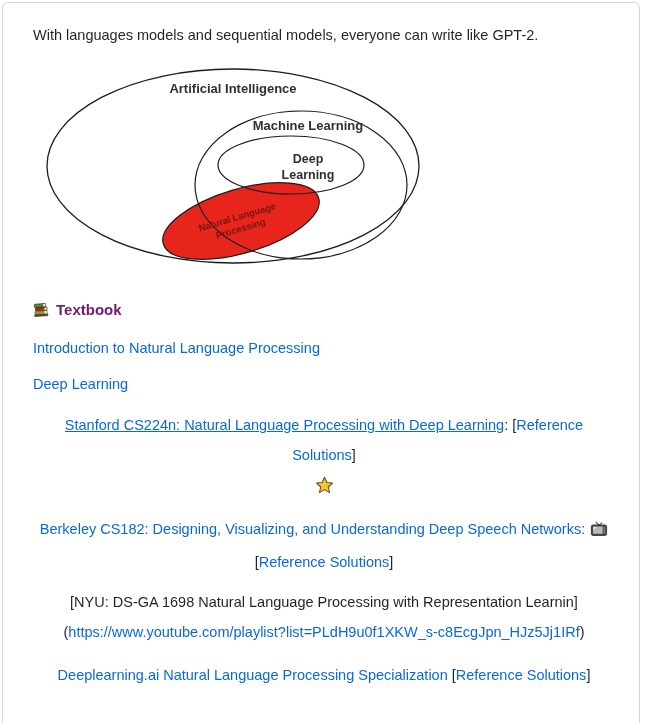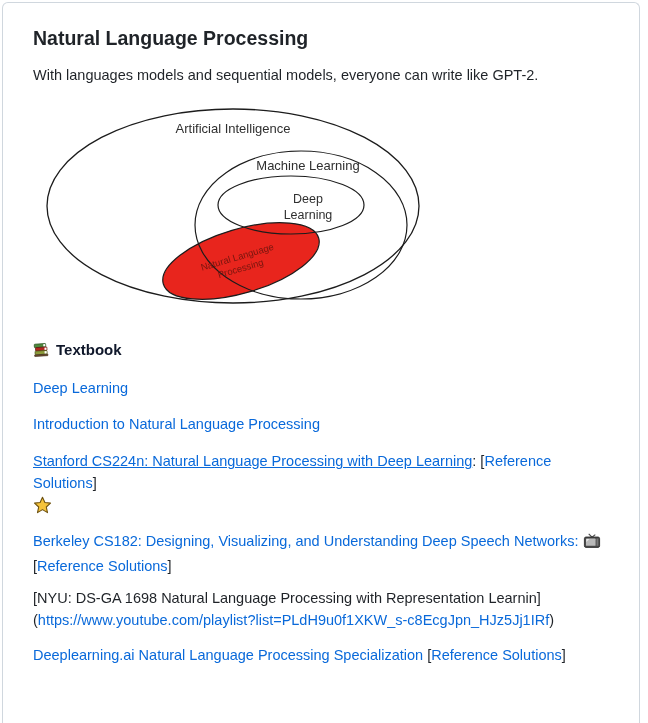--- a/index.html
+++ b/index.html
@@ -18,44 +18,43 @@
     background:#fff;
   }
   h1.page-title{
     margin:0 0 14px 0;
     font-size:19.5px;line-height:26px;font-weight:600;color:#1f2328;
   }
   p.intro{
     margin:0 0 20px 0;
     font-size:14.5px;line-height:21px;color:#1f2328;
   }
-  .diagram{margin:0 0 34px 13px;width:376px;height:199px;}
+  .diagram{margin:0 0 34px 13px;width:376px;height:199px;font-weight:bold;}
   .diagram svg{display:block;}
   .venn-label{fill:#2f2f2f;font-family:"Liberation Sans",sans-serif;}
   p.section-heading{
     margin:0 0 14px 0;
-    font-size:15px;line-height:22px;font-weight:700;color:#0f172a;
+    font-size:15px;line-height:22px;font-weight:700;color:#701a75;
   }
   p.section-heading.courses{margin-top:6px;margin-bottom:11px;}
   .hicon{display:inline-block;vertical-align:-3px;margin-right:7px;}
   p.link-line{margin:0 0 15px 0;font-size:14.5px;line-height:21px;}
   a{color:#0969da;text-decoration:none;cursor:pointer;}
   a.underlined{text-decoration:underline;}
-  p.course{margin:0 0 10px 0;font-size:14.5px;line-height:22px;}
+  p.course{margin:0 0 10px 0;font-size:14.5px;line-height:30px;text-align:center;}
   p.course.b-margin13{margin-bottom:13px;}
   .plain{color:#1f2328;}
   .inline-icon{display:inline-block;vertical-align:-3px;margin-left:5px;}
   .star-wrap{display:inline-block;vertical-align:-4px;}
 </style>
 </head>
 <body>
 
 <div class="card">
 
-  <h1 class="page-title">Natural Language Processing</h1>
 
   <p class="intro">With languages models and sequential models, everyone can write like GPT-2.</p>
 
   <div class="diagram">
     <svg width="376" height="199" viewBox="0 0 376 199">
       <ellipse cx="195" cy="155" rx="81" ry="32" transform="rotate(-16.5 195 155)" stroke="#1c1c1c" stroke-width="1.2" fill="#e8251d"></ellipse>
       <ellipse cx="187" cy="100" rx="186" ry="97" fill="none" stroke="#1c1c1c" stroke-width="1.3"></ellipse>
       <ellipse cx="255" cy="119" rx="106" ry="74" fill="none" stroke="#1c1c1c" stroke-width="1.2"></ellipse>
       <ellipse cx="245" cy="99" rx="73" ry="29" fill="none" stroke="#1c1c1c" stroke-width="1.2"></ellipse>
       <text class="venn-label" x="187" y="27" font-size="13" text-anchor="middle">Artificial Intelligence</text>
@@ -74,22 +73,22 @@
             <rect x="1.6" y="1.8" width="11.4" height="3.5" rx="0.7" fill="#4f8a3d" stroke="#244d1c" stroke-width="0.7"></rect>
             <rect x="10.6" y="2.4" width="2" height="2.3" fill="#ffffff"></rect>
             <rect x="2.6" y="5.3" width="11.4" height="3.5" rx="0.7" fill="#b3261e" stroke="#5f120d" stroke-width="0.7"></rect>
             <rect x="11.6" y="5.9" width="2" height="2.3" fill="#ffffff"></rect>
             <rect x="1.9" y="8.8" width="12" height="3.7" rx="0.7" fill="#8d9b3a" stroke="#4c561a" stroke-width="0.7"></rect>
             <rect x="11.4" y="9.4" width="2.1" height="2.5" fill="#ffffff"></rect>
             <rect x="1.2" y="12.5" width="13.4" height="1.6" rx="0.5" fill="#6d4c2f" stroke="#3c2a18" stroke-width="0.6"></rect>
           </g>
         </svg></span><span>Textbook</span></p>
 
+  <p class="link-line"><a href="#">Introduction to Natural Language Processing</a></p>
   <p class="link-line"><a href="#">Deep Learning</a></p>
-  <p class="link-line"><a href="#">Introduction to Natural Language Processing</a></p>
 
 
   <p class="course"><a href="#" class="underlined">Stanford CS224n: Natural Language Processing with Deep Learning</a><span class="plain">: [</span><a href="#">Reference Solutions</a><span class="plain">]</span><br><span class="star-wrap"><svg width="19" height="18" viewBox="0 0 18 18">
           <polygon points="9,1.2 11.4,6.5 17,7.1 12.8,11 14,16.6 9,13.6 4,16.6 5.2,11 1,7.1 6.6,6.5" fill="#f5c33b" stroke="#6e5210" stroke-width="1.1" stroke-linejoin="round"></polygon>
         </svg></span></p>
 
   <p class="course"><a href="#">Berkeley CS182: Designing, Visualizing, and Understanding Deep Speech Networks:</a><span class="inline-icon"><svg width="18" height="16" viewBox="0 0 18 16">
           <path d="M5.7 0.8 L9 4.2 L12.3 1.6" fill="none" stroke="#4a4a4a" stroke-width="1.1"></path>
           <rect x="1.4" y="4" width="15.2" height="10.4" rx="1.6" fill="#4a4a4a" stroke="#222" stroke-width="0.8"></rect>
           <rect x="3" y="5.6" width="9.6" height="7.2" rx="0.6" fill="#b9b9b9"></rect>

